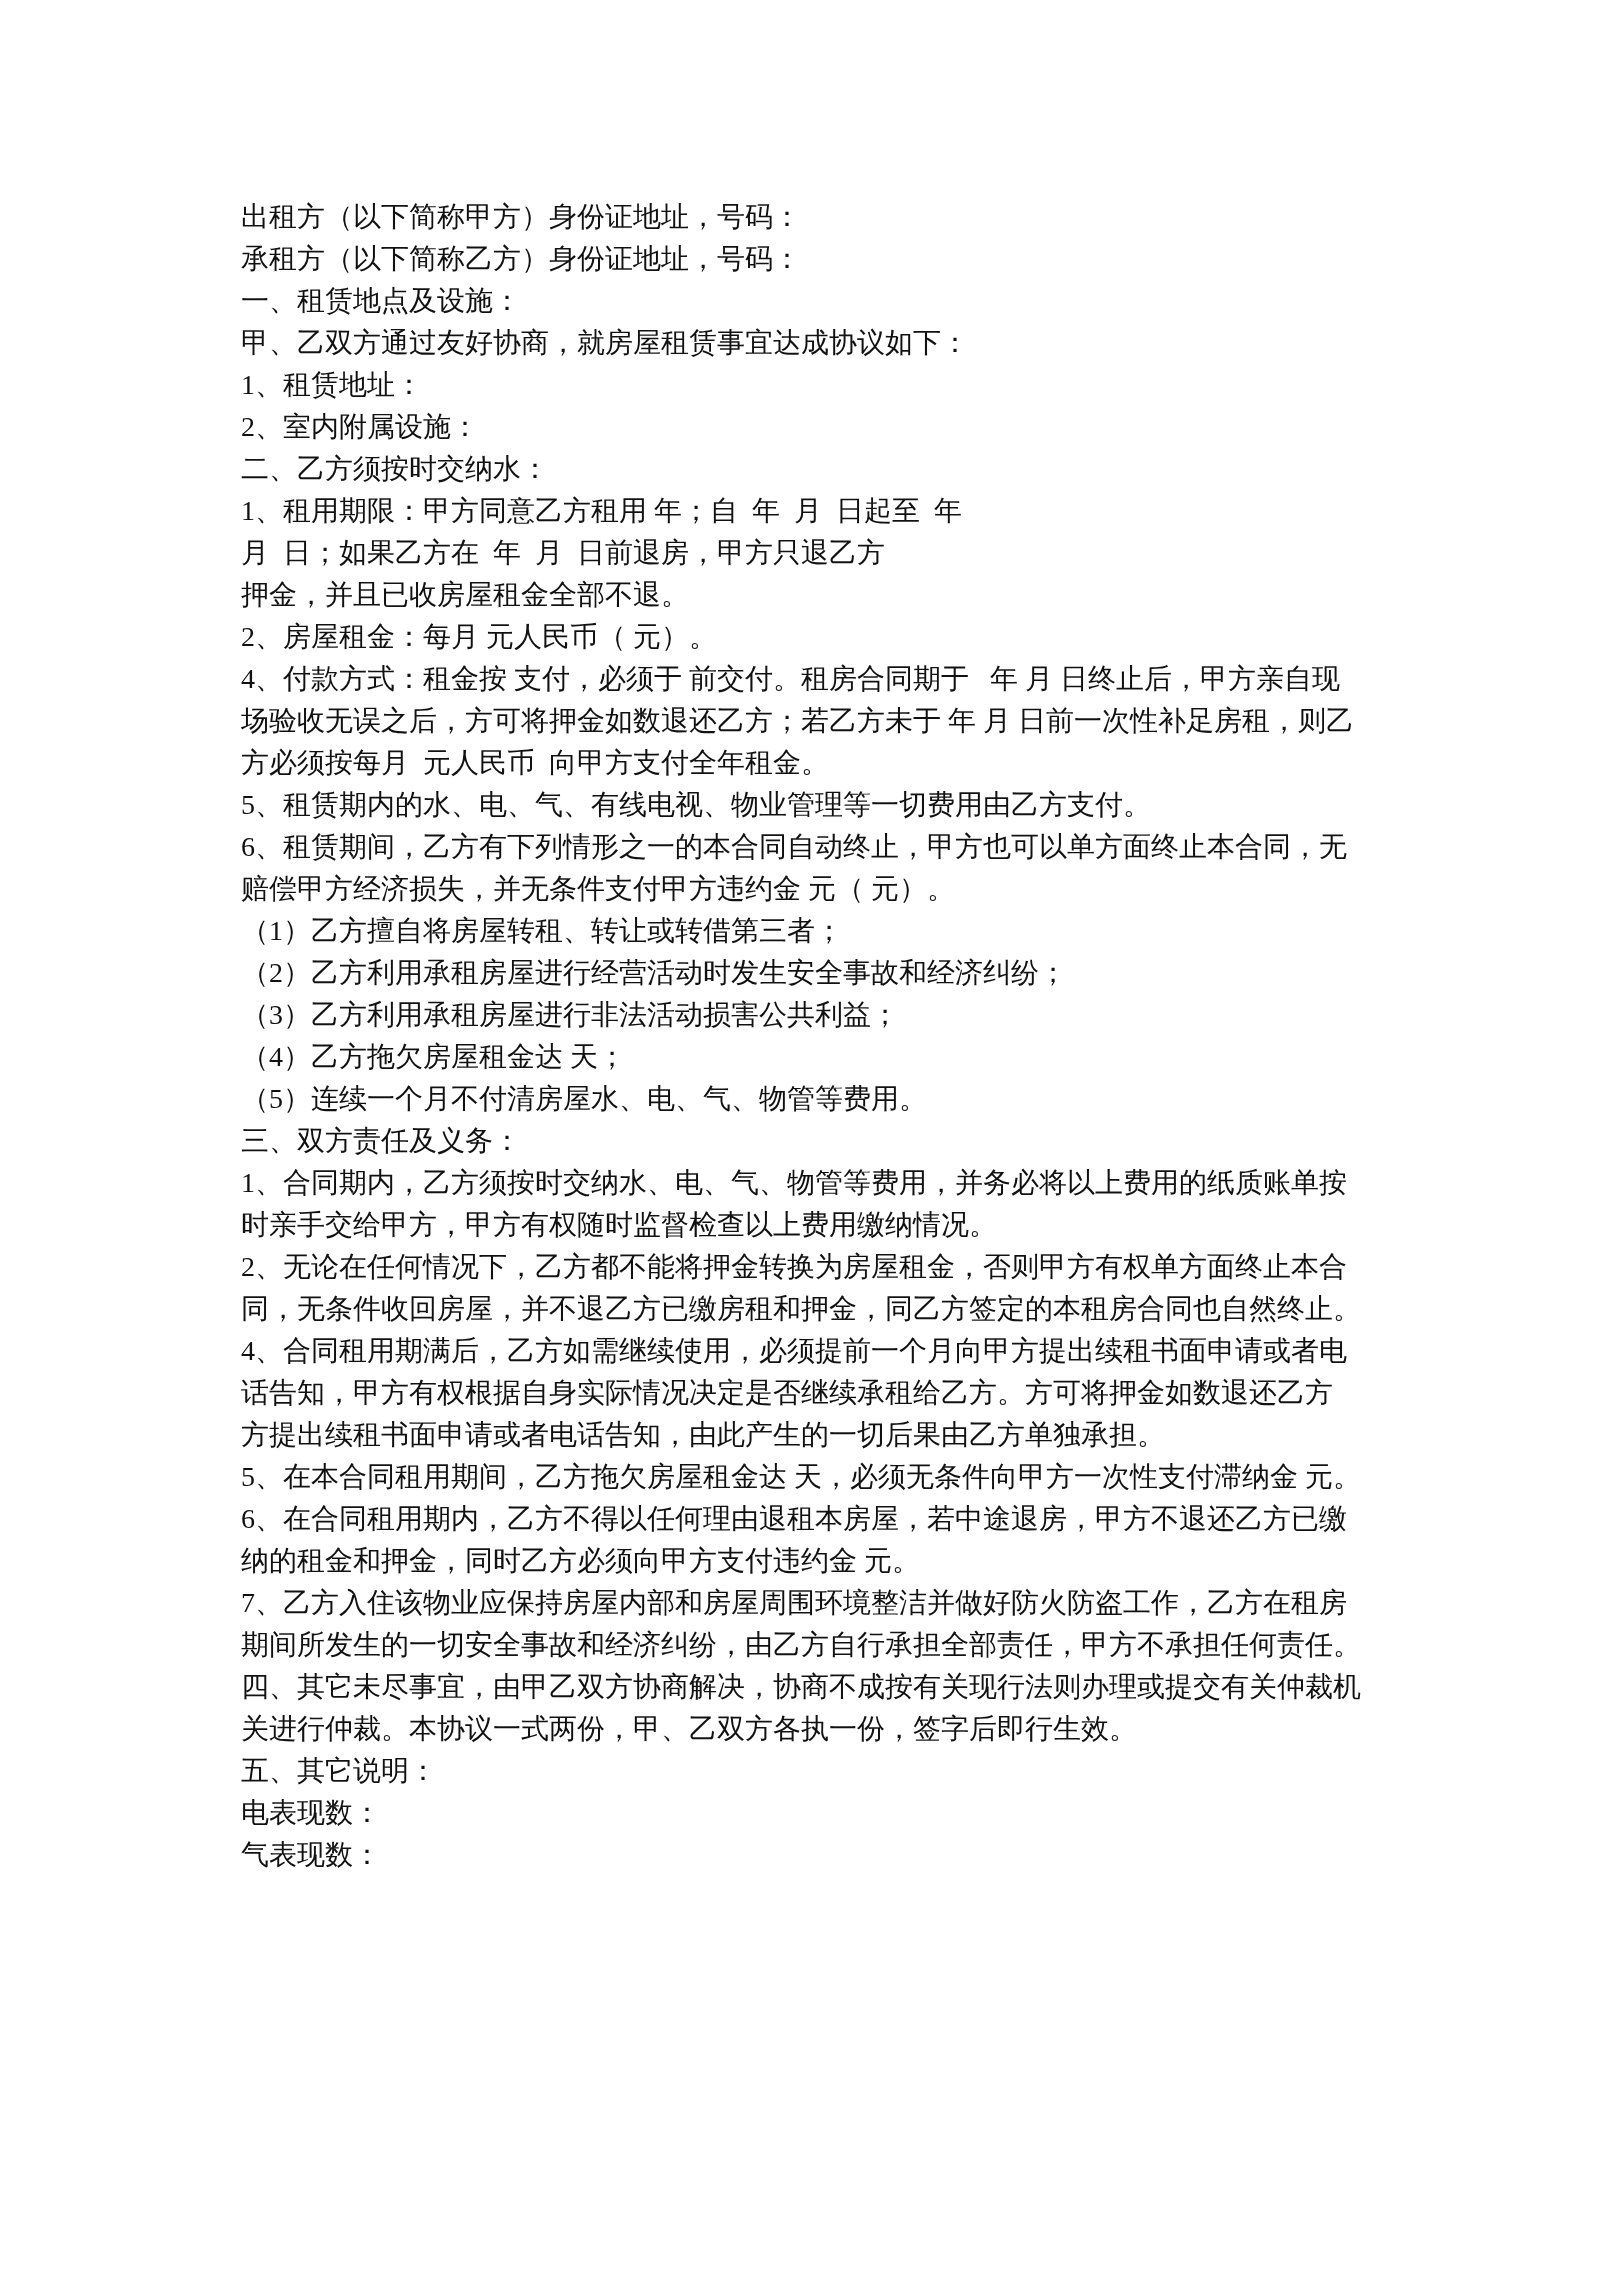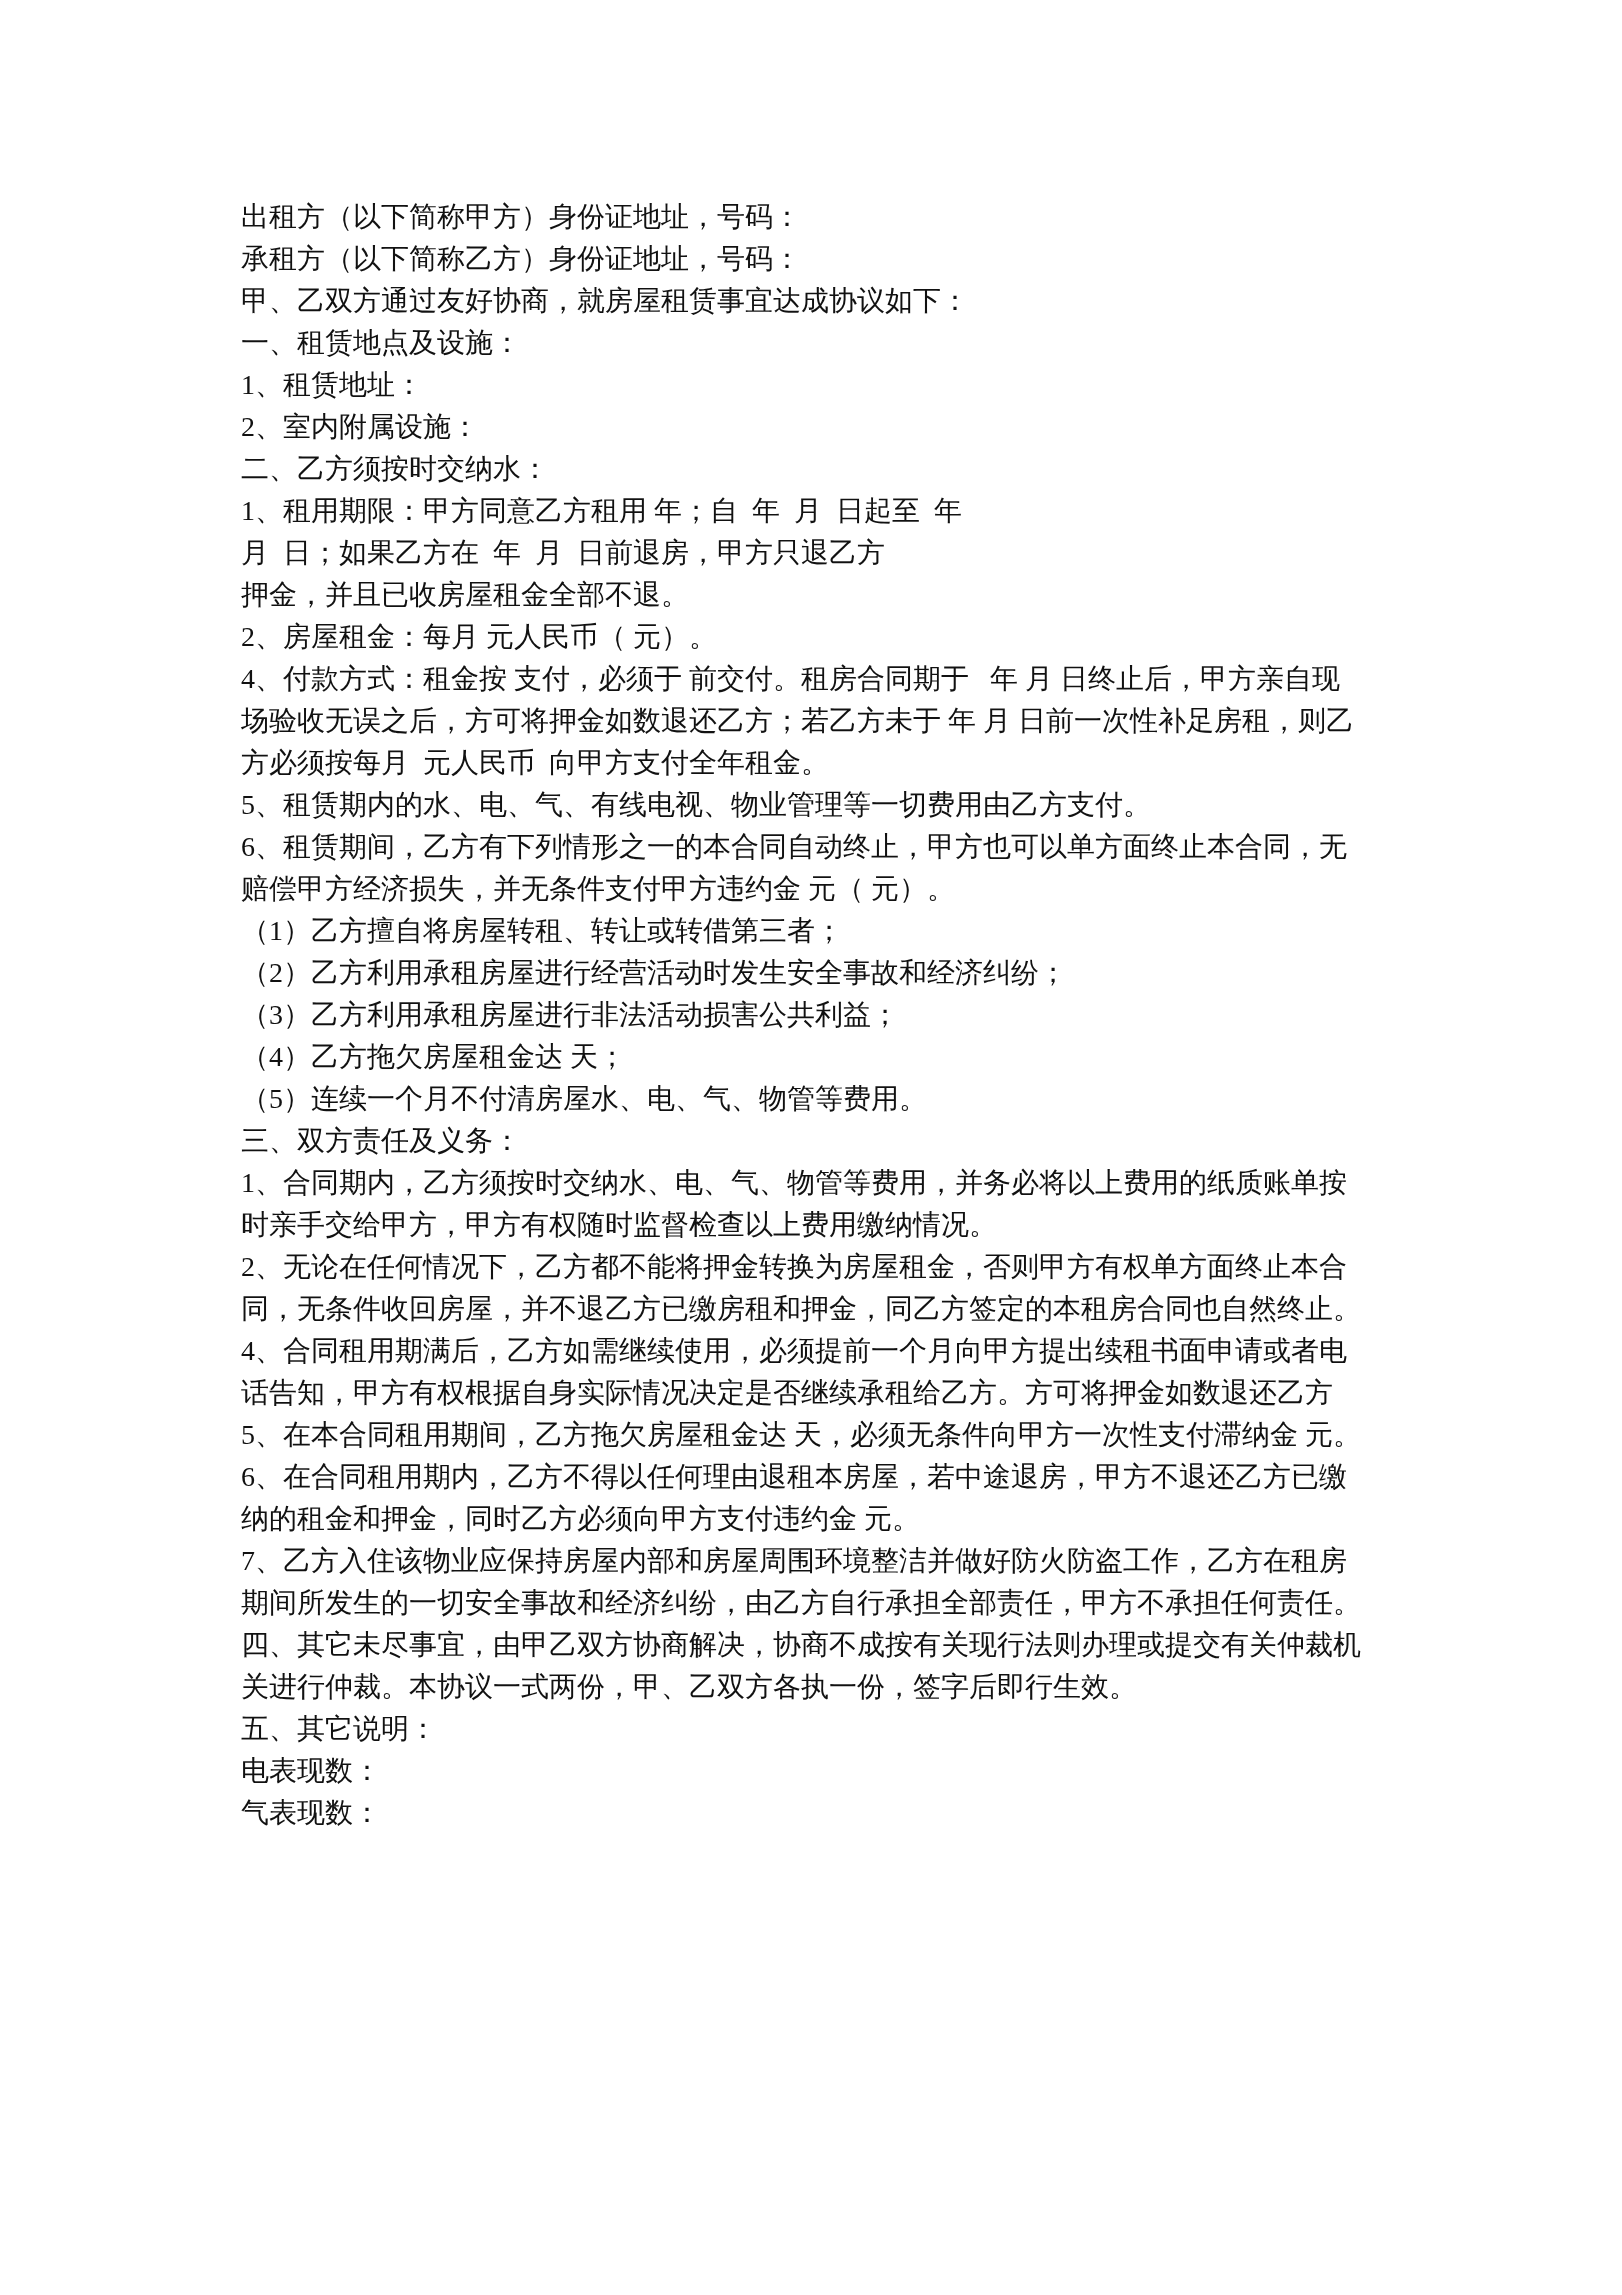--- a/index.html
+++ b/index.html
@@ -31,22 +31,22 @@
     min-height: 42px;
   }
 </style>
 </head>
 <body>
 
 <div class="page">
   <div class="doc" id="doc-lines">
       <div class="line">出租方（以下简称甲方）身份证地址，号码：</div>
       <div class="line">承租方（以下简称乙方）身份证地址，号码：</div>
+      <div class="line">一、租赁地点及设施：</div>
       <div class="line">甲、乙双方通过友好协商，就房屋租赁事宜达成协议如下：</div>
-      <div class="line">一、租赁地点及设施：</div>
       <div class="line">1、租赁地址：</div>
       <div class="line">2、室内附属设施：</div>
       <div class="line">二、乙方须按时交纳水：</div>
       <div class="line">1、租用期限：甲方同意乙方租用 年；自  年  月  日起至  年</div>
       <div class="line">月  日；如果乙方在  年  月  日前退房，甲方只退乙方</div>
       <div class="line">押金，并且已收房屋租金全部不退。</div>
       <div class="line">2、房屋租金：每月 元人民币（ 元）。</div>
       <div class="line">4、付款方式：租金按 支付，必须于 前交付。租房合同期于   年 月 日终止后，甲方亲自现</div>
       <div class="line">场验收无误之后，方可将押金如数退还乙方；若乙方未于 年 月 日前一次性补足房租，则乙</div>
       <div class="line">方必须按每月  元人民币  向甲方支付全年租金。</div>
@@ -58,20 +58,21 @@
       <div class="line">（3）乙方利用承租房屋进行非法活动损害公共利益；</div>
       <div class="line">（4）乙方拖欠房屋租金达 天；</div>
       <div class="line">（5）连续一个月不付清房屋水、电、气、物管等费用。</div>
       <div class="line">三、双方责任及义务：</div>
       <div class="line">1、合同期内，乙方须按时交纳水、电、气、物管等费用，并务必将以上费用的纸质账单按</div>
       <div class="line">时亲手交给甲方，甲方有权随时监督检查以上费用缴纳情况。</div>
       <div class="line">2、无论在任何情况下，乙方都不能将押金转换为房屋租金，否则甲方有权单方面终止本合</div>
       <div class="line">同，无条件收回房屋，并不退乙方已缴房租和押金，同乙方签定的本租房合同也自然终止。</div>
       <div class="line">4、合同租用期满后，乙方如需继续使用，必须提前一个月向甲方提出续租书面申请或者电</div>
       <div class="line">话告知，甲方有权根据自身实际情况决定是否继续承租给乙方。方可将押金如数退还乙方</div>
+      <div class="line">方提出续租书面申请或者电话告知，由此产生的一切后果由乙方单独承担。</div>
       <div class="line">5、在本合同租用期间，乙方拖欠房屋租金达 天，必须无条件向甲方一次性支付滞纳金 元。</div>
       <div class="line">6、在合同租用期内，乙方不得以任何理由退租本房屋，若中途退房，甲方不退还乙方已缴</div>
       <div class="line">纳的租金和押金，同时乙方必须向甲方支付违约金 元。</div>
       <div class="line">7、乙方入住该物业应保持房屋内部和房屋周围环境整洁并做好防火防盗工作，乙方在租房</div>
       <div class="line">期间所发生的一切安全事故和经济纠纷，由乙方自行承担全部责任，甲方不承担任何责任。</div>
       <div class="line">四、其它未尽事宜，由甲乙双方协商解决，协商不成按有关现行法则办理或提交有关仲裁机</div>
       <div class="line">关进行仲裁。本协议一式两份，甲、乙双方各执一份，签字后即行生效。</div>
       <div class="line">五、其它说明：</div>
       <div class="line">电表现数：</div>
       <div class="line">气表现数：</div>

